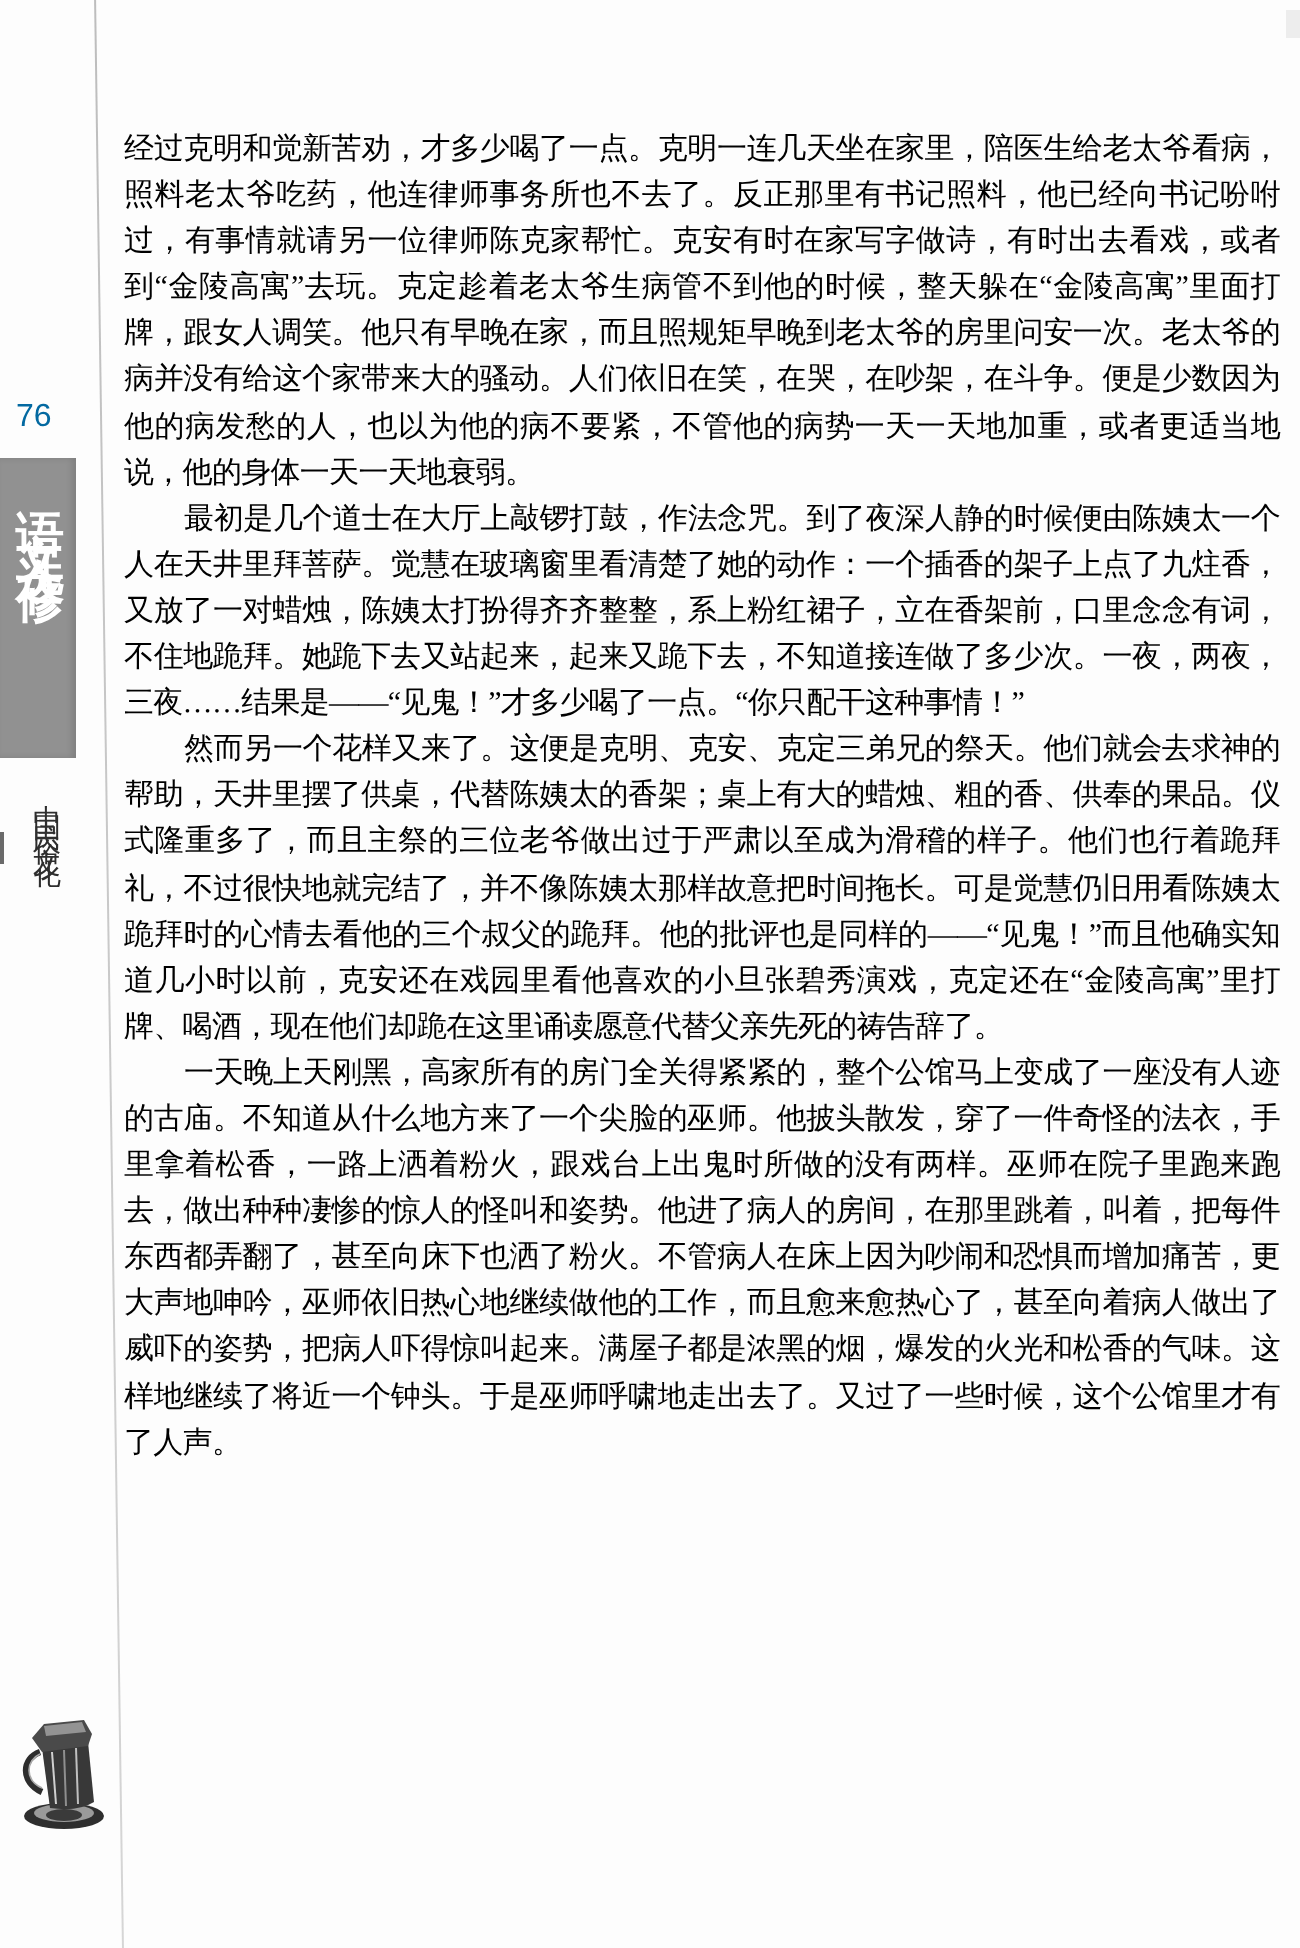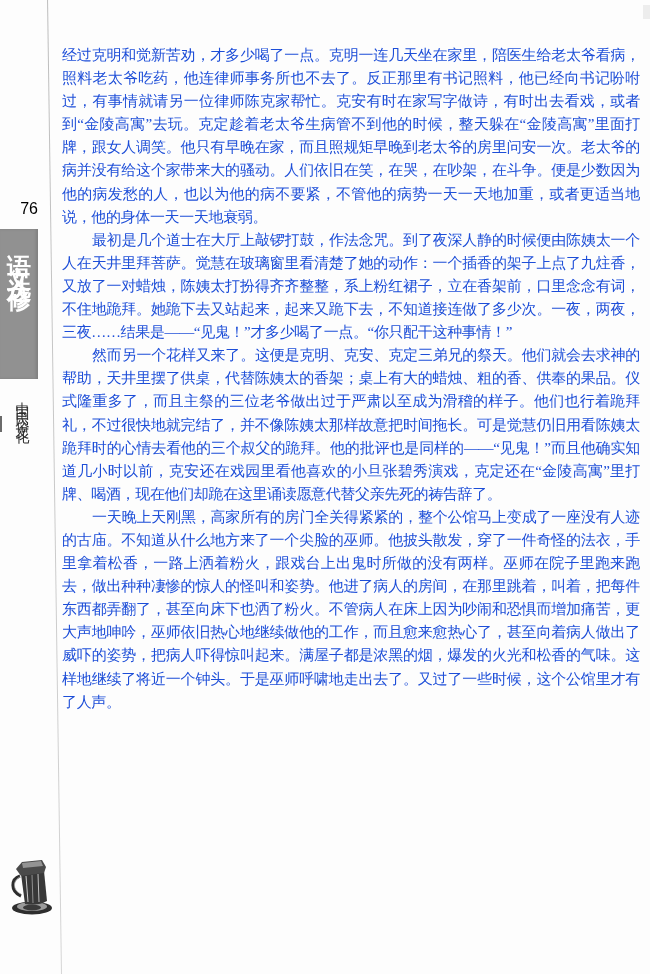--- a/index.html
+++ b/index.html
@@ -22,23 +22,23 @@
     position: absolute; right: 0; top: 5px;
     width: 7px; height: 14px; background: #ededed;
   }
   .edge-mark {
     position: absolute; left: 0; top: 416px;
     width: 2px; height: 16px; background: #6a6a6a;
   }
   
   .page-number {
     position: absolute; left: 8px; top: 200px;
-    width: 30px; text-align: right;
+    width: 30px; text-align: left;
     font-family: "Liberation Sans", "DejaVu Sans", sans-serif;
-    font-size: 16px; color: #000000;
+    font-size: 16px; color: #0369a1;
   }
   .series-block {
     position: absolute; left: 0; top: 229px;
     width: 38px; height: 150px;
     background: #919191;
     box-shadow: inset -2px 0 3px rgba(0,0,0,0.12);
     display: flex; align-items: flex-start; justify-content: center;
   }
   .series-title {
     writing-mode: vertical-rl; text-orientation: upright;
@@ -49,23 +49,23 @@
   .series-subtitle {
     position: absolute; left: 13px; top: 391px;
     writing-mode: vertical-rl; text-orientation: upright;
     font-size: 14px; letter-spacing: 5.5px; color: #2e2e2e;
   }
   .pitcher {
     position: absolute; left: 9px; top: 855px;
   }
   
   .article {
-    position: absolute; left: 62px; top: 44px; width: 578px;
+    position: absolute; left: 62px; top: 64px; width: 578px;
     font-size: 15px; letter-spacing: -0.35px;
-    line-height: 23.1px; color: #1d4ed8;
+    line-height: 23.1px; color: #000000;
     text-align: justify; text-justify: inter-character;
   }
   .article p { margin: 0; padding: 0; text-indent: 2em; }
   .article p:first-child { text-indent: 0; }
 </style>
 </head>
 <body>
 
 <div class="scan-line"></div>
 <div class="corner-smudge"></div>

